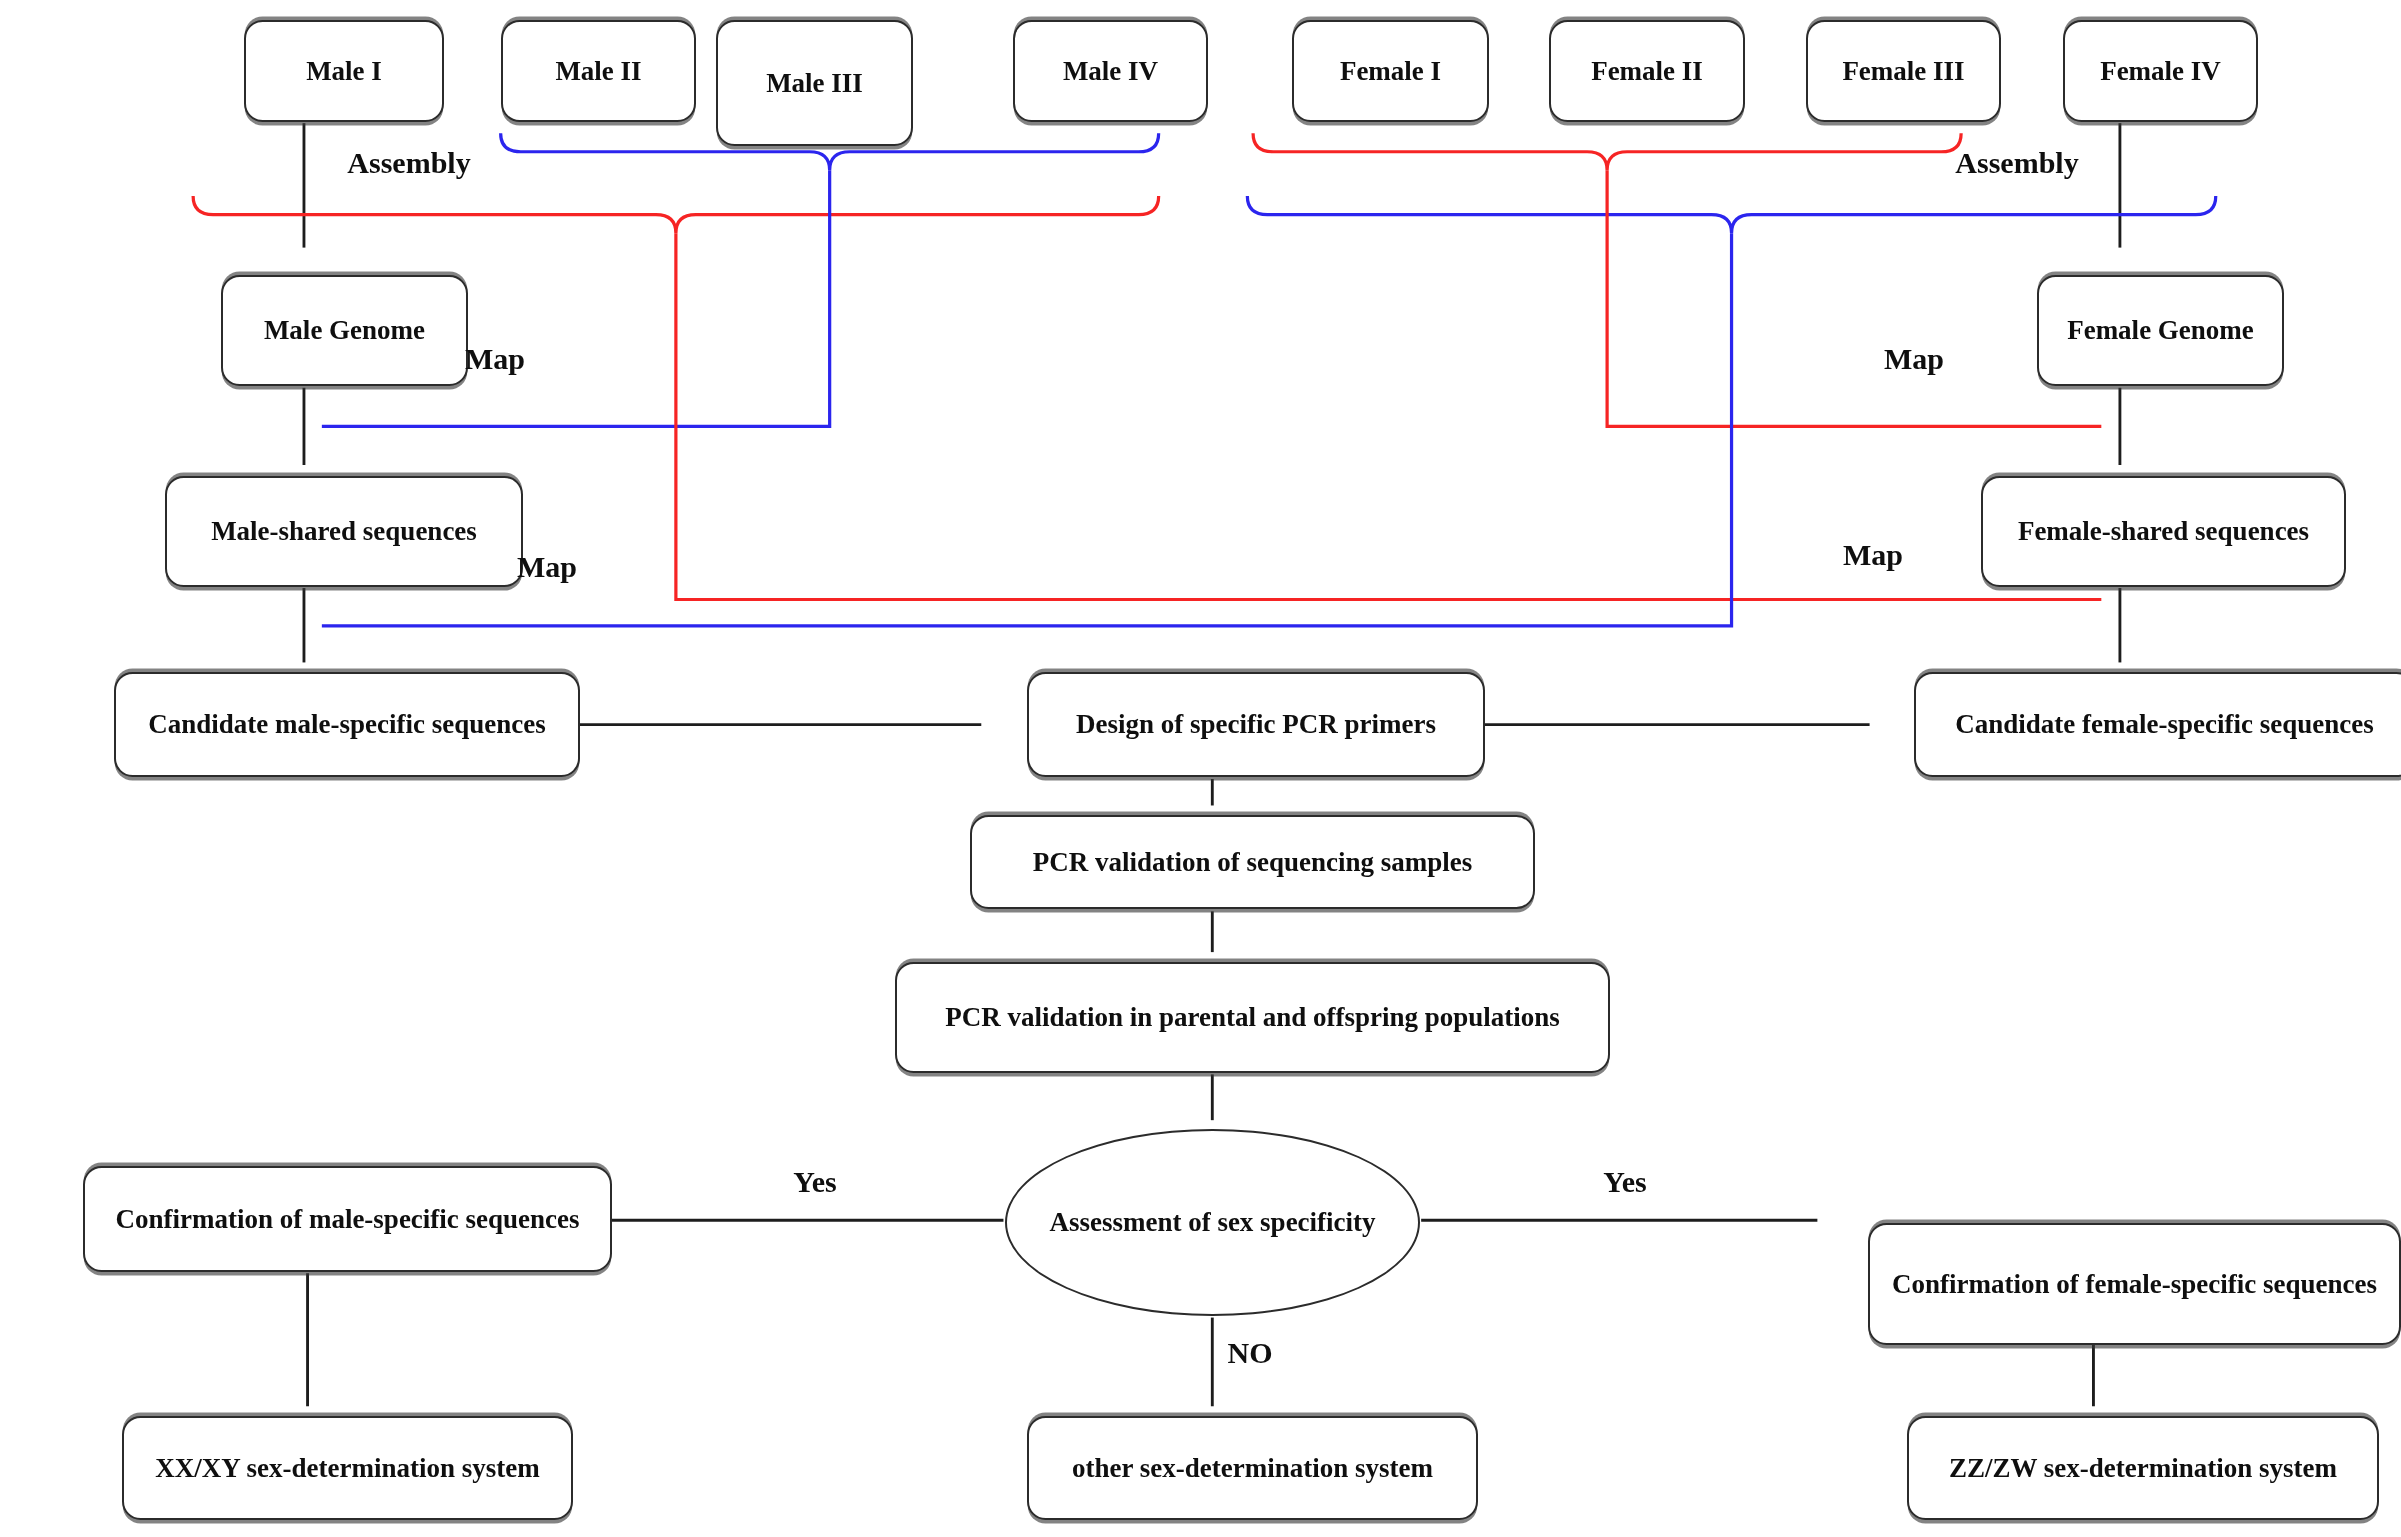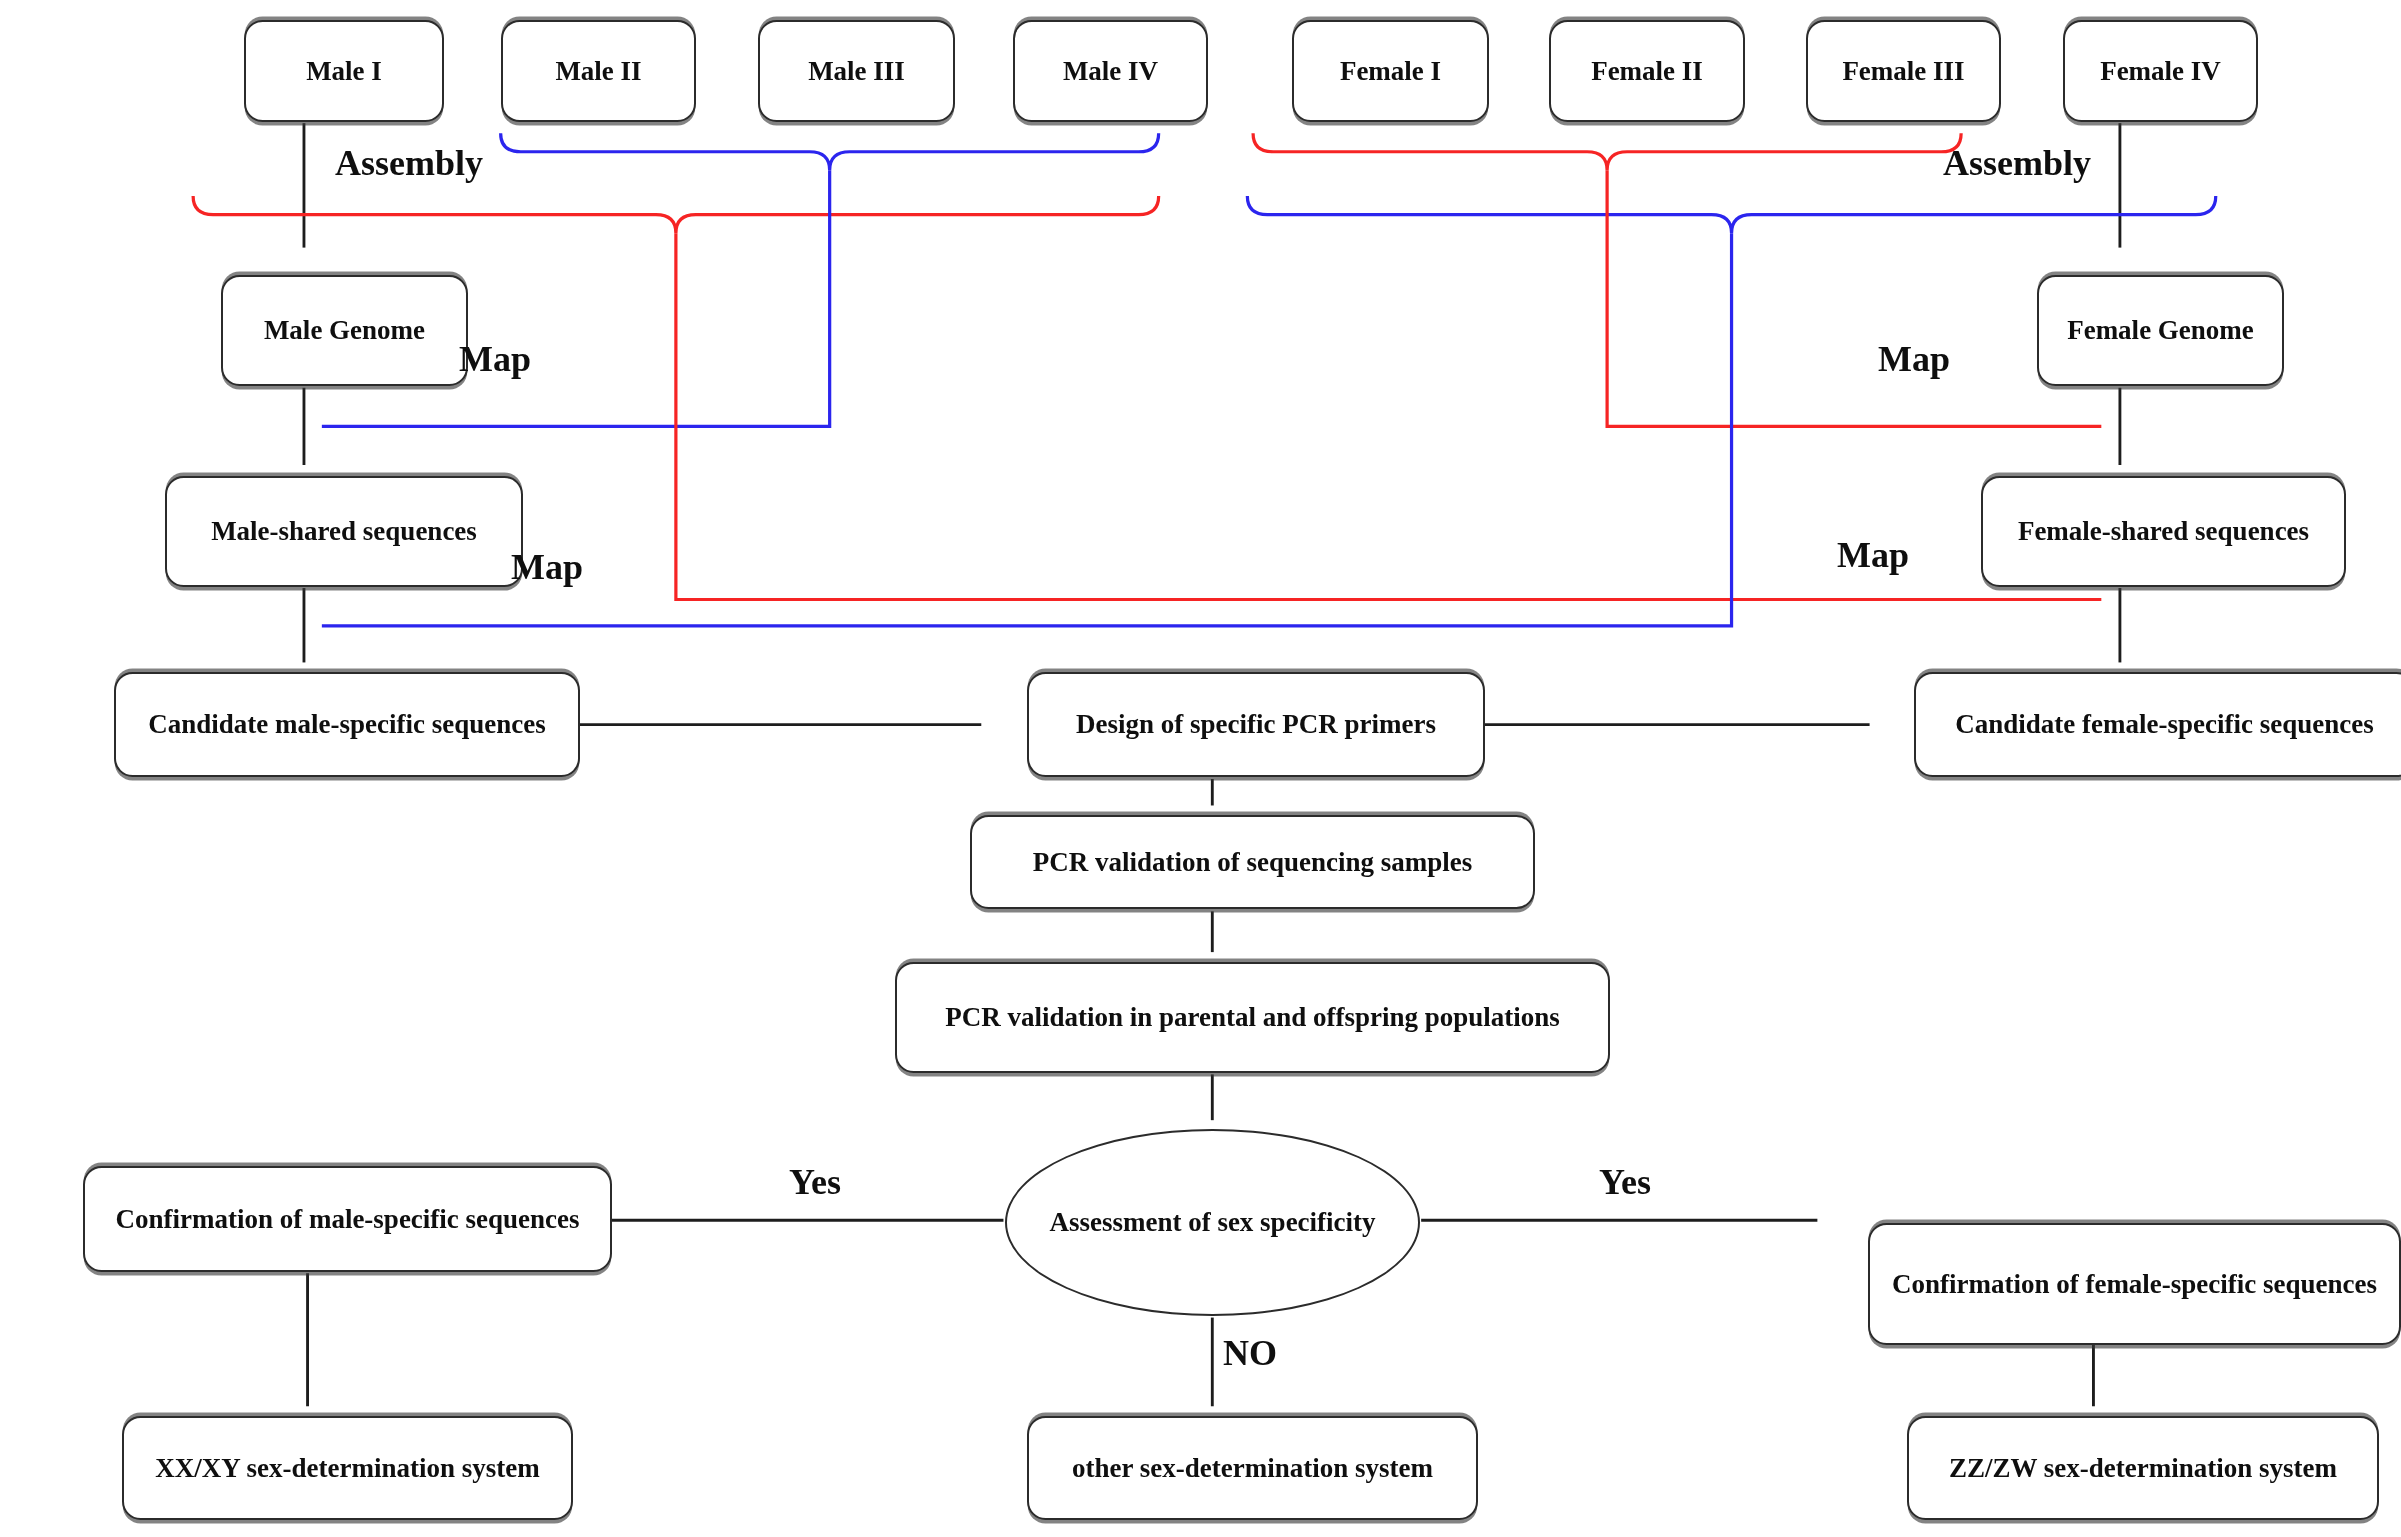--- a/index.html
+++ b/index.html
@@ -27,21 +27,21 @@
     margin-left:40px;
   }
   .ellipse{
     position:absolute;box-sizing:border-box;background:var(--box_fill,#fff);
     border:2.9px solid var(--box_border,#2b2b2b);border-radius:50%;
     display:flex;align-items:center;justify-content:center;
     font-weight:bold;font-size:27px;color:var(--text,#0f0f0f);z-index:2;text-align:right;
   }
   .elabel{
     position:absolute;transform:translate(-50%,-50%);
-    font-weight:bold;font-size:36px;color:var(--text,#0f0f0f);
+    font-weight:bold;font-size:30px;color:var(--text,#0f0f0f);
     white-space:nowrap;z-index:3;
   }
 </style>
 </head>
 <body>
 
 <div id="canvas">
 
   <svg class="wires" width="2401" height="1538" viewBox="0 0 3357 2150">
     <defs>
@@ -79,21 +79,21 @@
     <path class="b" d="M1744,274 Q1744,300 1772,300 H2393 Q2421,300 2421,326 Q2421,300 2449,300 H3070 Q3098,300 3098,274"></path>
 
     <path class="b ab" d="M1160,238 V596 H450"></path>
     <path class="r ar" d="M2247,238 V596 H2938"></path>
     <path class="r ar" d="M945,326 V838 H2938"></path>
     <path class="b ab" d="M2421,326 V875 H450"></path>
   </svg>
 
   <div class="node" style="left:204px;top:20px;width:200px;height:102px;">Male I</div>
   <div class="node" style="left:461px;top:20px;width:195px;height:102px;">Male II</div>
-  <div class="node" style="left:718px;top:20px;width:197px;height:102px;">Male III</div>
+  <div class="node" style="left:676px;top:20px;width:197px;height:126px;">Male III</div>
   <div class="node" style="left:973px;top:20px;width:195px;height:102px;">Male IV</div>
   <div class="node" style="left:1252px;top:20px;width:197px;height:102px;">Female I</div>
   <div class="node" style="left:1509px;top:20px;width:196px;height:102px;">Female II</div>
   <div class="node" style="left:2023px;top:20px;width:195px;height:102px;">Female IV</div>
   <div class="node" style="left:1766px;top:20px;width:195px;height:102px;">Female III</div>
 
   <div class="node" style="left:181px;top:275px;width:247px;height:111px;">Male Genome</div>
   <div class="node" style="left:1997px;top:275px;width:247px;height:111px;">Female Genome</div>
 
   <div class="node" style="left:125px;top:476px;width:358px;height:111px;">Male-shared sequences</div>

